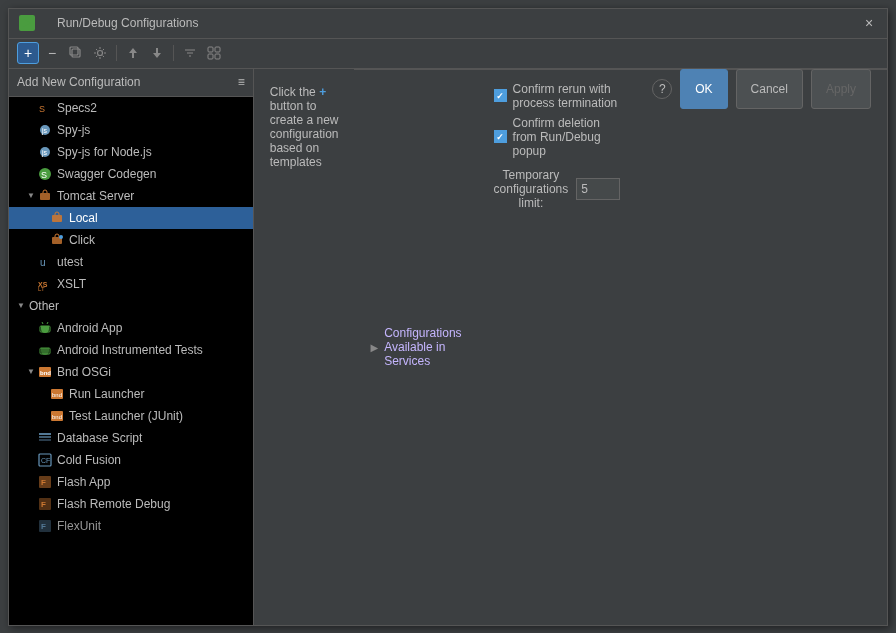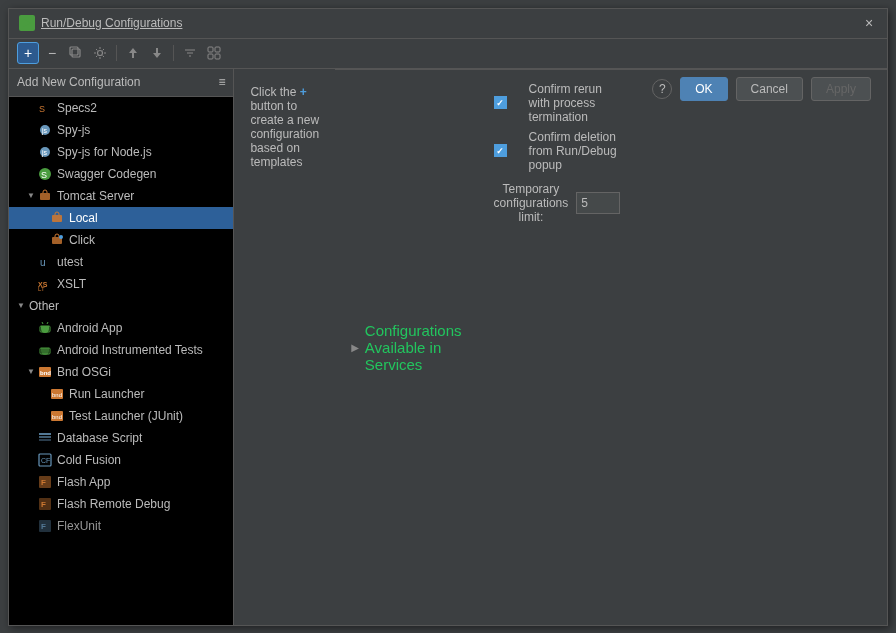--- a/index.html
+++ b/index.html
@@ -29,22 +29,21 @@
       padding: 6px 10px;
       display: flex;
       align-items: center;
       justify-content: space-between;
       border-bottom: 1px solid #555;
       height: 30px;
     }
     .title-bar-left {
       display: flex;
       align-items: center;
-      gap: 6px;
-      text-decoration: underline;
+      gap: 22px;
     }
     .title-icon {
       width: 16px;
       height: 16px;
       background: #4a9c3f;
       border-radius: 2px;
       display: flex;
       align-items: center;
       justify-content: center;
       font-size: 9px;
@@ -209,34 +208,34 @@
       display: flex;
       align-items: center;
       gap: 6px;
       cursor: pointer;
     }
     .services-arrow {
       color: #888;
       font-size: 10px;
     }
     .services-label {
-      color: #22c55e;
-      font-size: 15px;
+      color: #c4b5fd;
+      font-size: 12px;
     }
     .bottom-options {
       padding: 12px 16px;
       border-top: 1px solid #555;
       display: flex;
       flex-direction: column;
       gap: 6px;
     }
     .checkbox-row {
       display: flex;
       align-items: center;
-      gap: 22px;
+      gap: 6px;
     }
     .checkbox {
       width: 13px;
       height: 13px;
       background: #4e9ede;
       border: 1px solid #4e9ede;
       display: flex;
       align-items: center;
       justify-content: center;
       cursor: pointer;
@@ -277,21 +276,21 @@
       padding: 8px 16px;
       display: flex;
       justify-content: flex-end;
       gap: 8px;
       border-top: 1px solid #555;
       background: #3c3f41;
       height: 40px;
       align-items: center;
     }
     .dialog-btn {
-      height: 24px;
+      height: 40px;
       padding: 0 14px;
       font-size: 12px;
       cursor: pointer;
       border-radius: 3px;
       display: flex;
       align-items: center;
       justify-content: center;
     }
     .btn-primary {
       background: #4e82b4;

